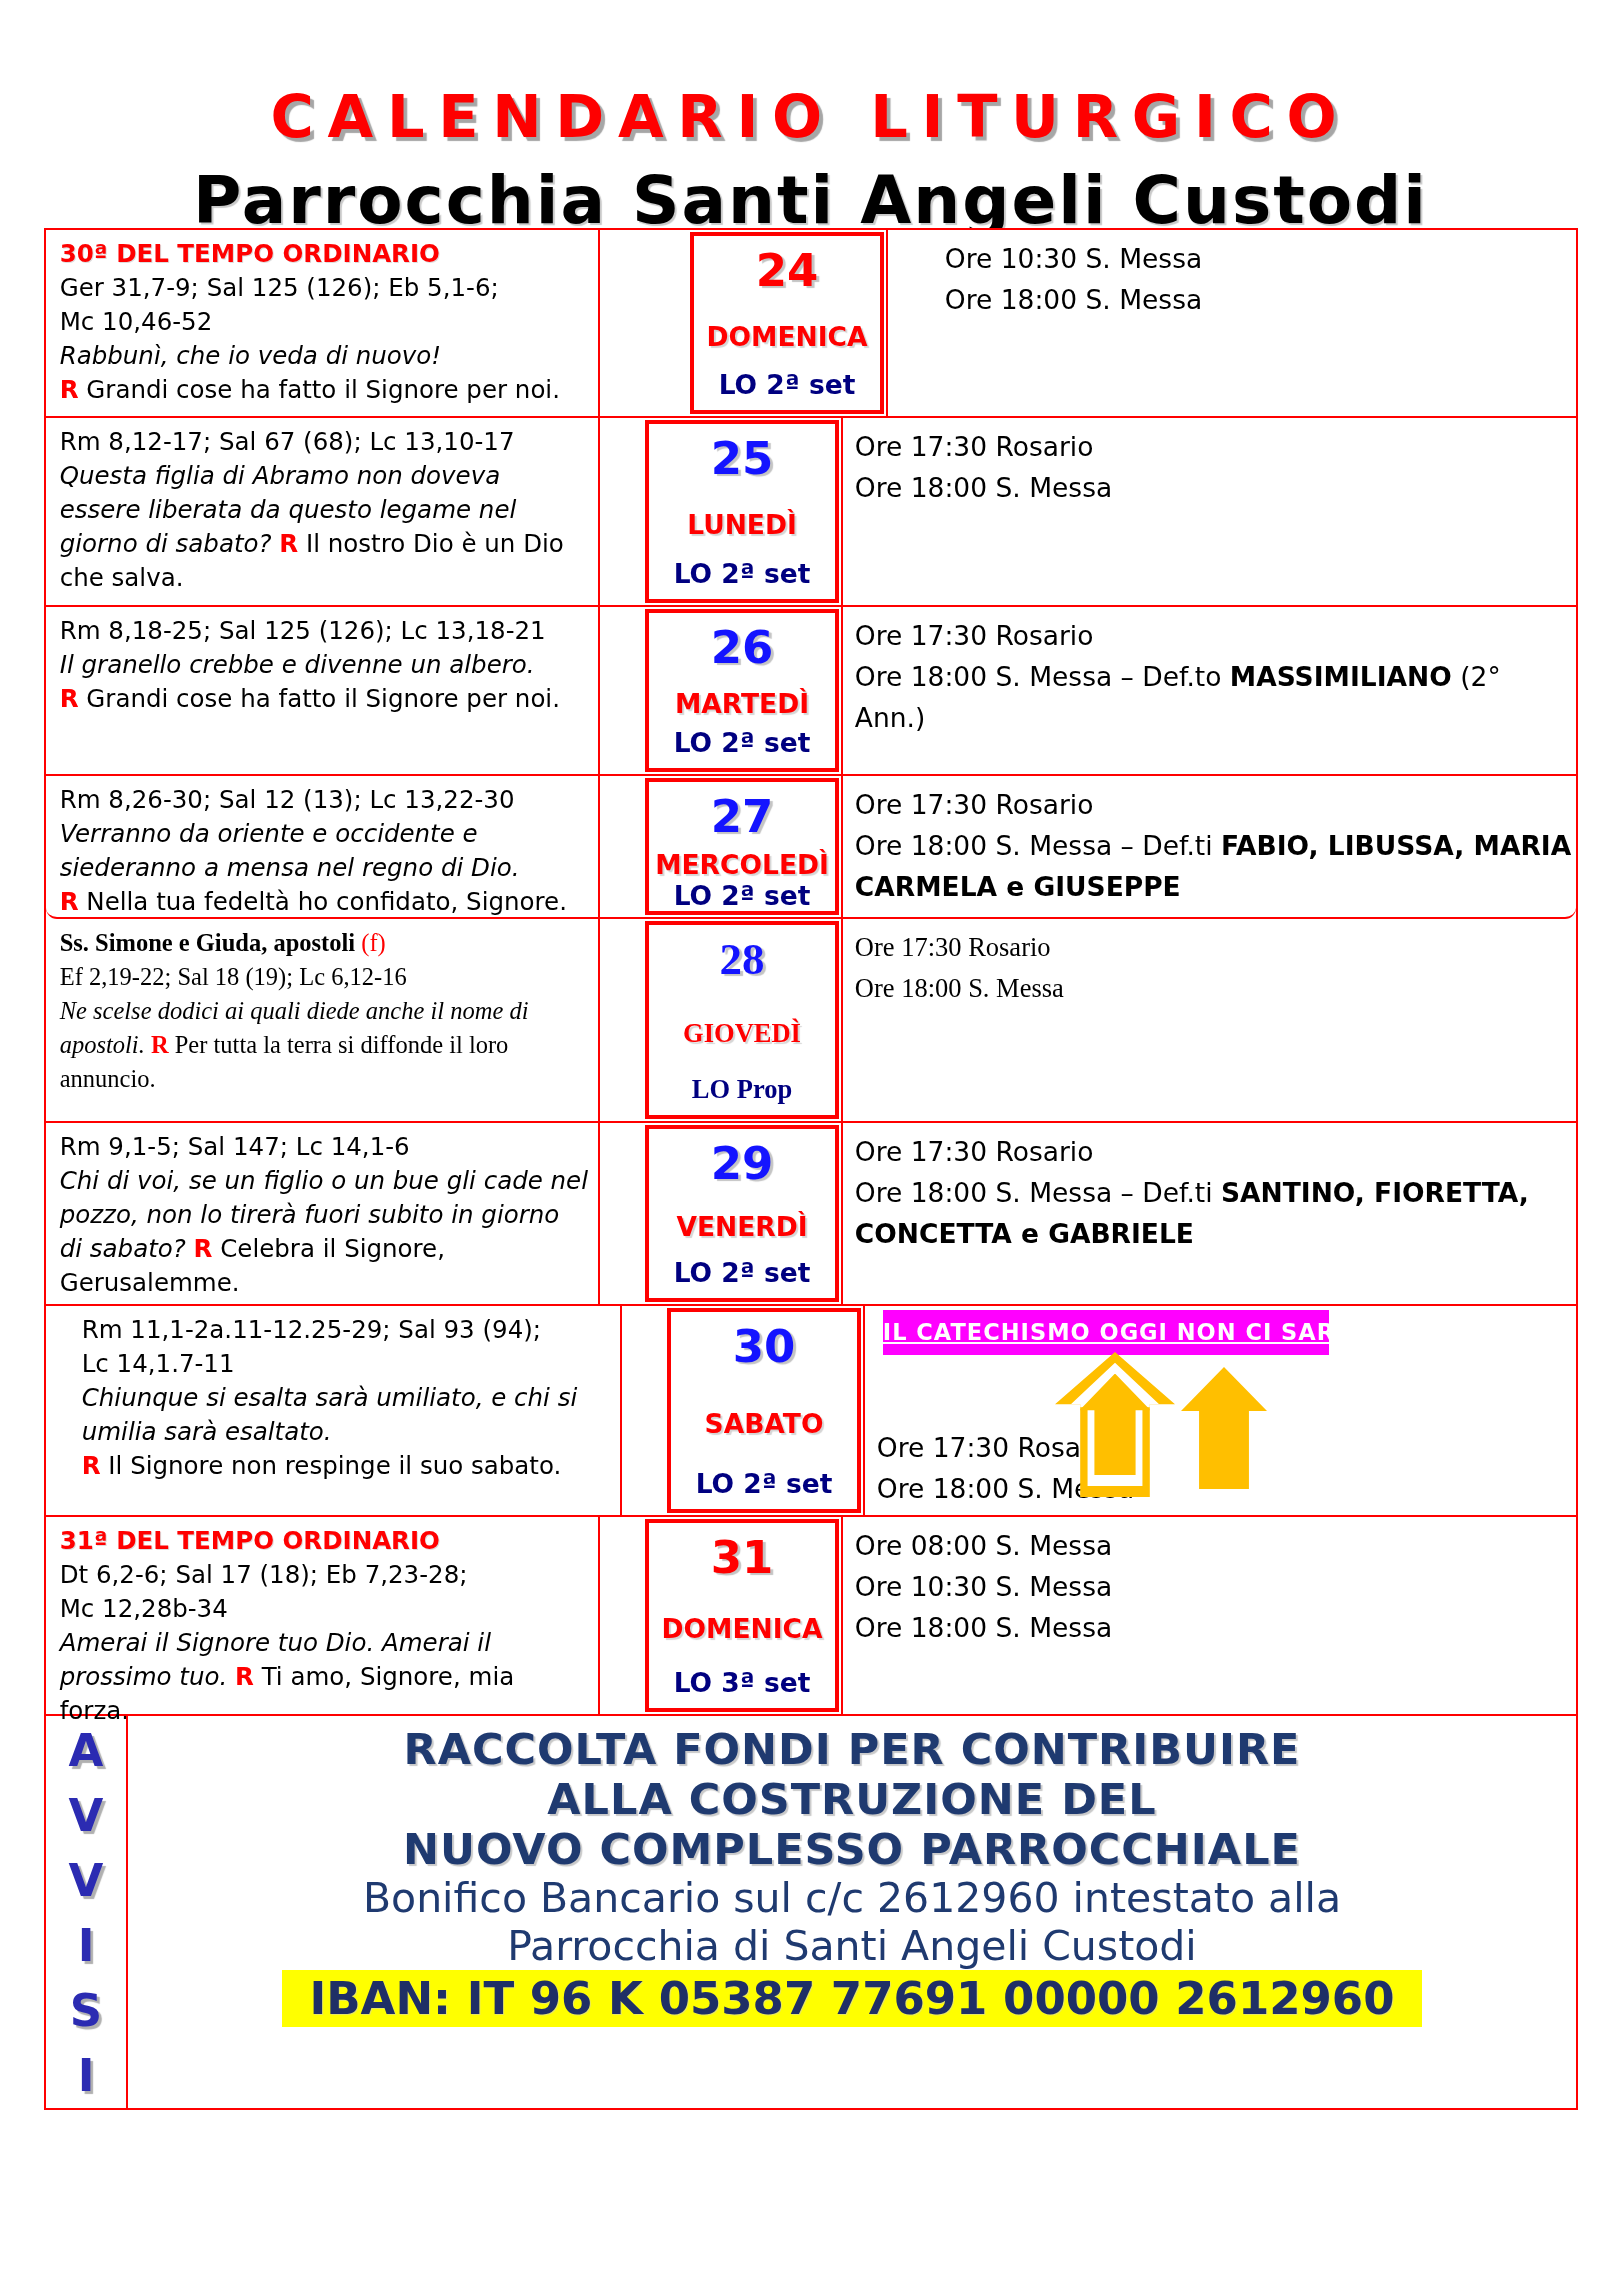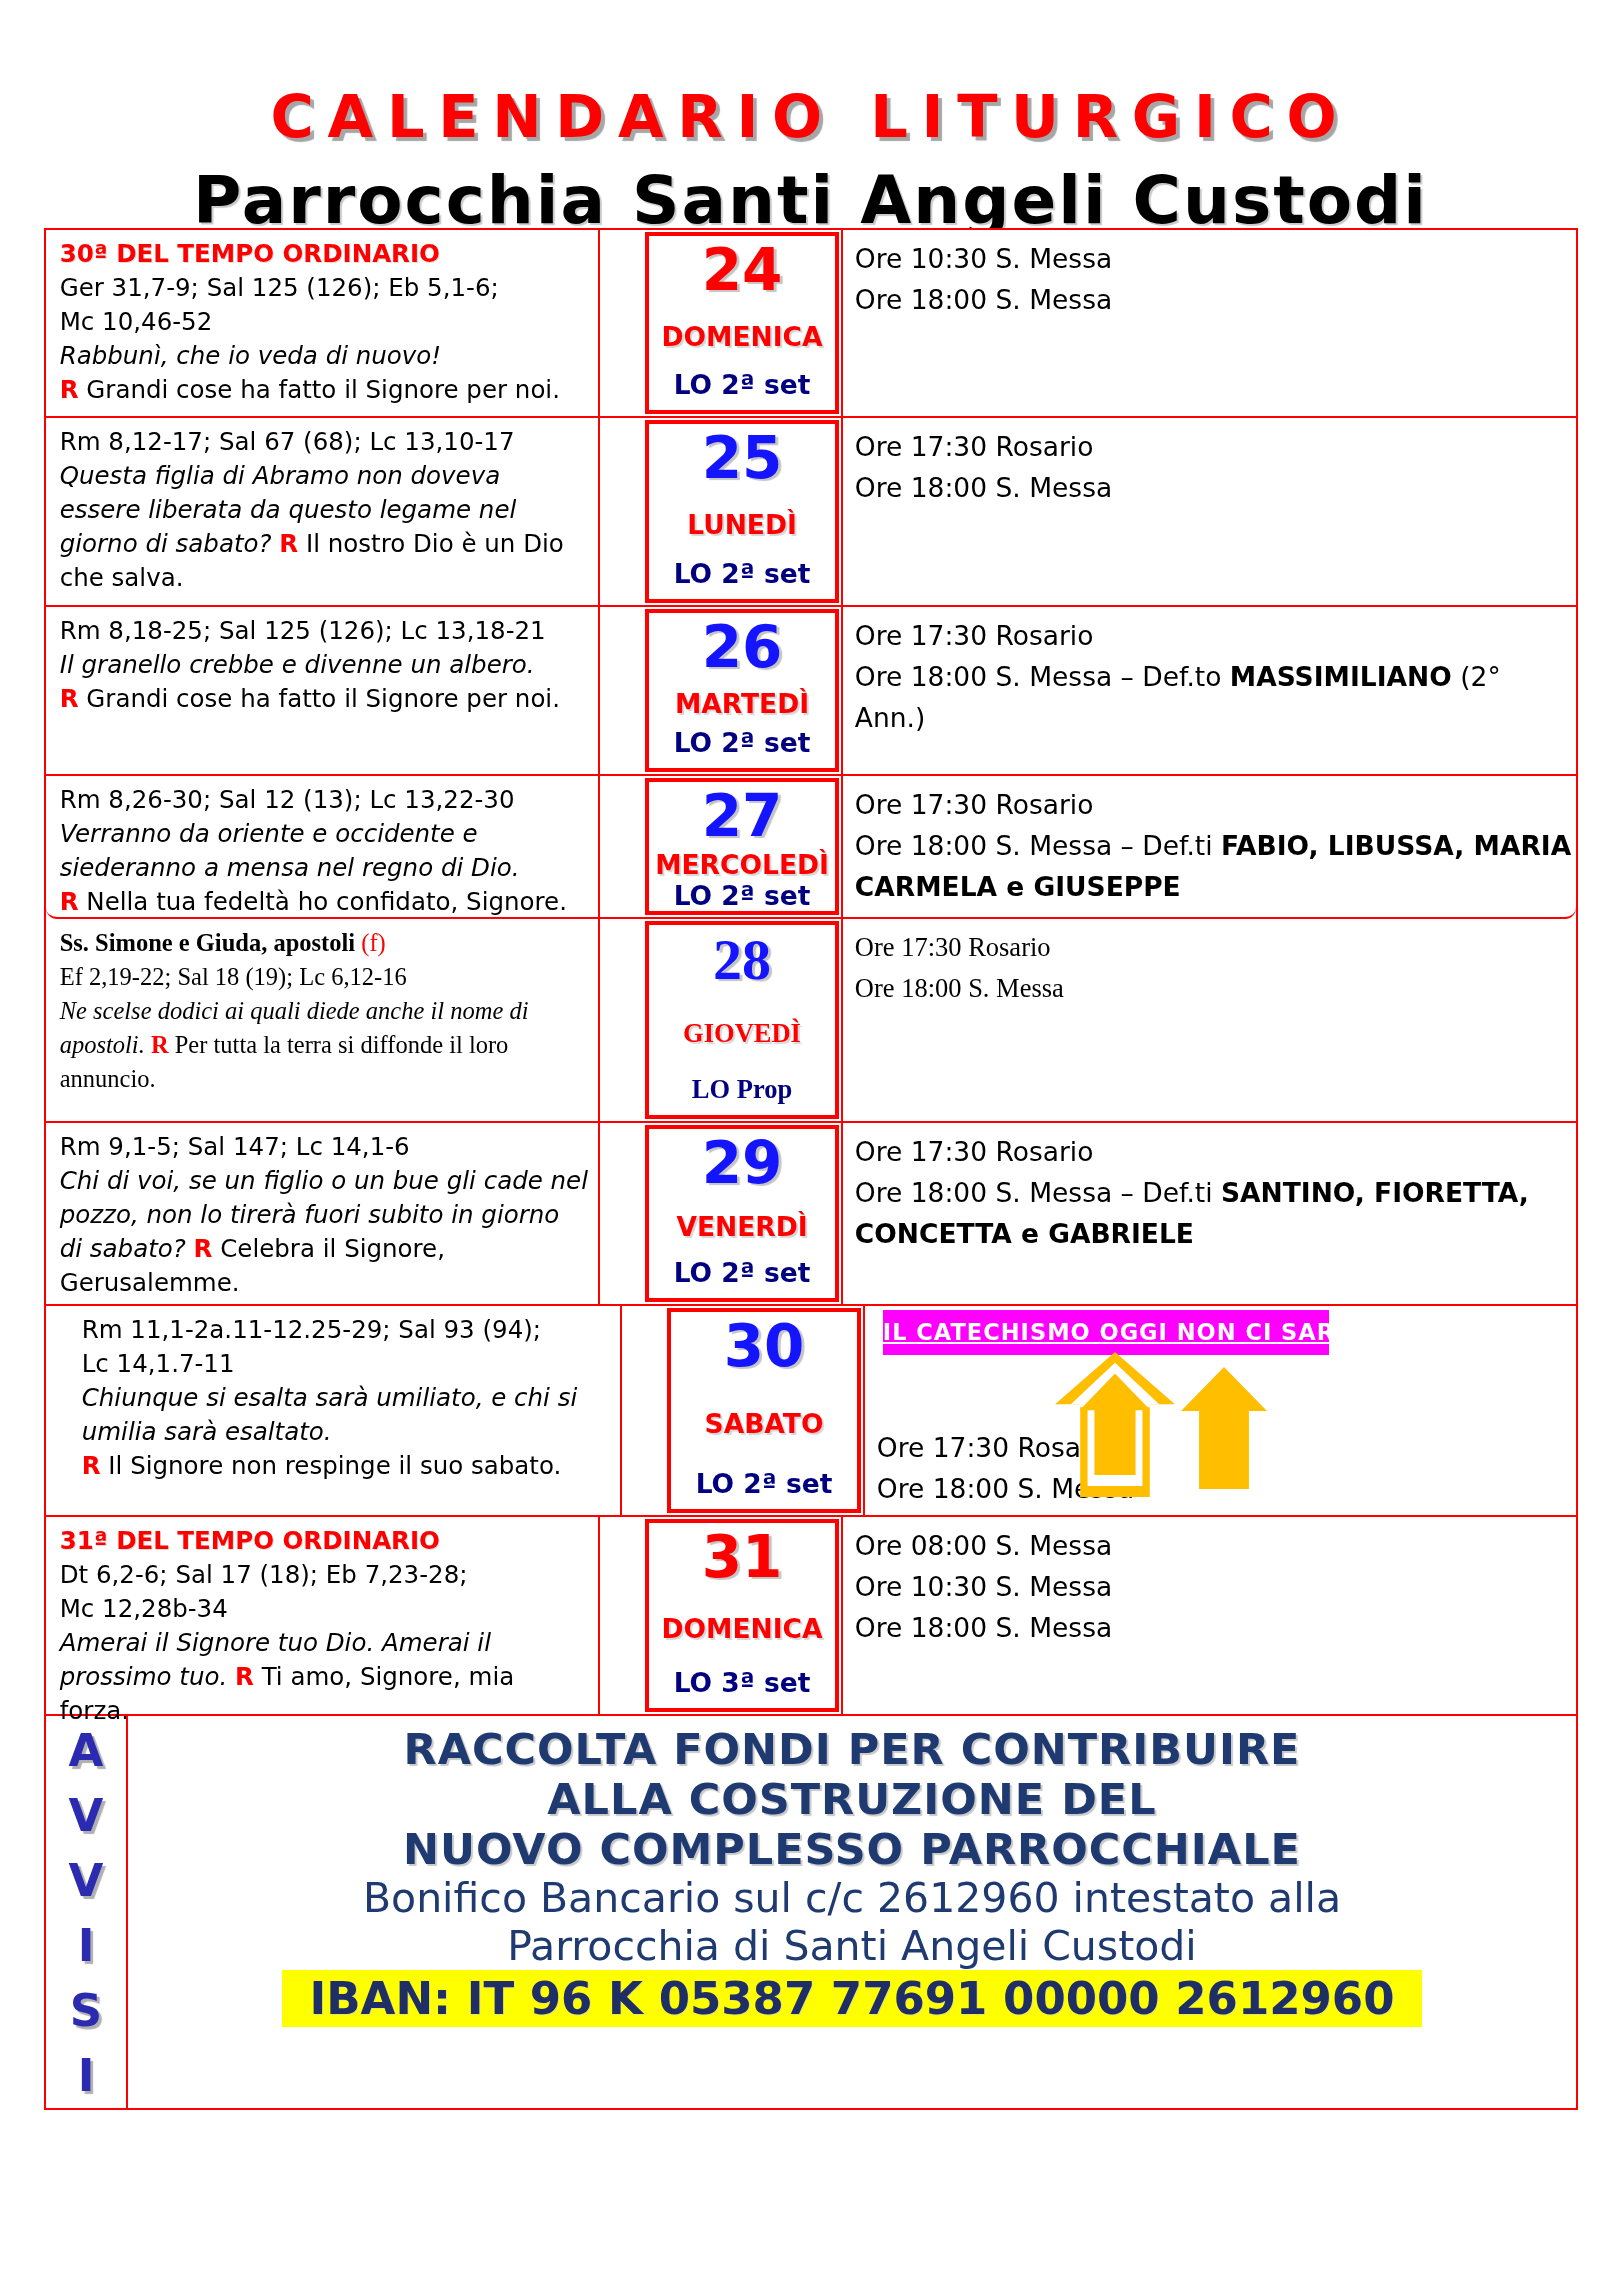--- a/index.html
+++ b/index.html
@@ -19,21 +19,21 @@
   .seg-i{font-style:italic}
   .seg-b{font-weight:bold}
   .seg-bb{font-weight:bold}
   .seg-rb{color:#f00;font-weight:bold;text-shadow:1px 1px 0 #ddd}
   .seg-R{color:#f00;font-weight:bold}
   .seg-r{color:#f00}
   .daycol{width:243px;border-right:2.9px solid #f00;position:relative}
   .daybox{position:absolute;top:2px;bottom:2px;left:45px;right:2px;border:4.9px solid #f00;
     display:flex;flex-direction:column;align-items:center;justify-content:space-between;
     padding:2px 0 9.8px;background:#fff}
-  .day-number{font-size:58px;font-weight:bold;line-height:65px;text-shadow:2.9px 2px 1px #c4c4c4}
+  .day-number{font-size:45px;font-weight:bold;line-height:65px;text-shadow:2.9px 2px 1px #c4c4c4}
   .day-red{color:#f00}
   .day-blue{color:#1414ff}
   .weekday{font-size:26.5px;font-weight:bold;color:#f00;text-shadow:2px 2px 1px #d5d5d5}
   .lo{font-size:26.5px;font-weight:bold;color:#000080}
   .sched{flex:1;padding:7.8px 3.9px 3.9px 11.8px;font-size:26.5px;line-height:41px}
   .sched.has-banner{position:relative;padding-top:3.9px}
   .banner{width:446px;height:45px;margin-left:6px;background:#ff00ff;color:#fff;
     font-weight:bold;font-size:22.5px;line-height:45px;text-align:center;
     text-decoration:underline;white-space:nowrap;letter-spacing:1px}
   .row7-times{position:absolute;left:11.8px;bottom:5.9px}
@@ -55,21 +55,21 @@
   .av-iban{font-size:45px;font-weight:bold;color:#1f2f66;background:#ffff00;padding:2px 27.4px;text-shadow:1px 1px 0 #e8e860}
 </style>
 </head>
 <body>
 
 <div class="page-title">CALENDARIO LITURGICO</div>
 <div class="page-subtitle">Parrocchia Santi Angeli Custodi</div>
 
 <div class="caltable" id="caltable">
 
-  <div class="cal-row" style="height: 188px;">
+  <div class="cal-row" style="height: 188px; gap: 45px;">
       <div class="readings">
         <div class="para"><span class="seg-rb">30ª DEL TEMPO ORDINARIO</span></div>
         <div class="para"><span class="seg-p">Ger 31,7-9; Sal 125 (126); Eb 5,1-6;</span></div>
         <div class="para"><span class="seg-p">Mc 10,46-52</span></div>
         <div class="para"><span class="seg-i">Rabbunì, che io veda di nuovo!</span></div>
         <div class="para"><span class="seg-R">R</span><span class="seg-p"> Grandi cose ha fatto il Signore per noi.</span></div>
       </div>
       <div class="daycol">
         <div class="daybox">
           <div class="day-number day-red">24</div>

